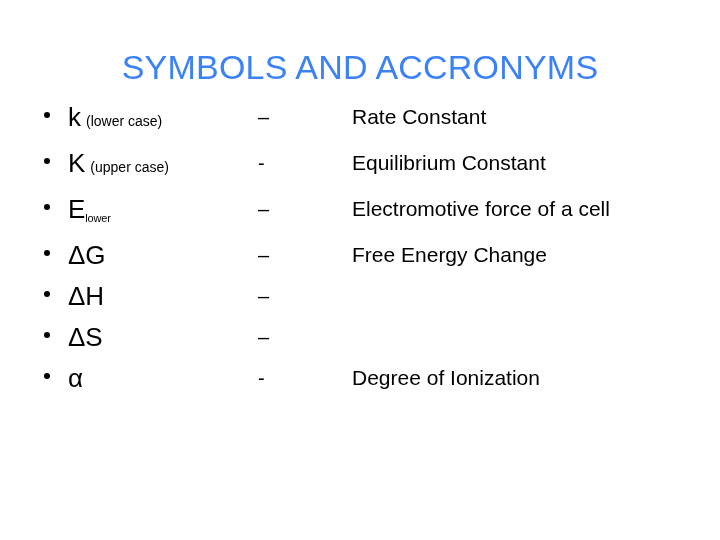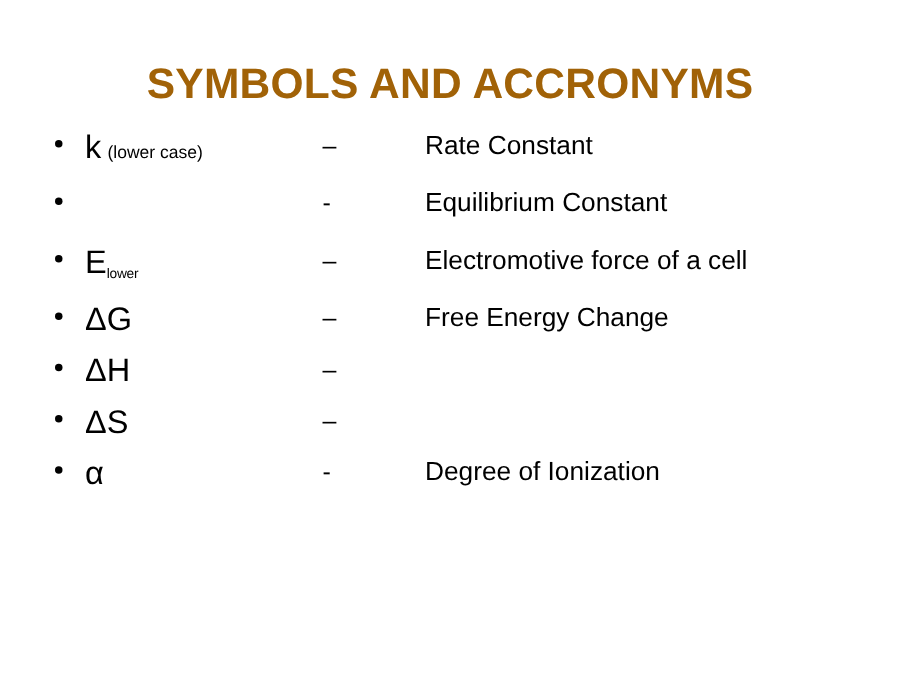--- a/index.html
+++ b/index.html
@@ -28,23 +28,23 @@
 
   
   #slide-title {
     position: absolute;
     left: 0;
     top: 46px;
     width: 720px;
     text-align: center;
     font-size: 34px;
     line-height: 42px;
-    font-weight: 700;
+    font-weight: 400;
     letter-spacing: 0.2px;
-    color: #a16207;
+    color: #3b82f6;
     white-space: nowrap;
   }
 
   
   #symbol-list {
     position: absolute;
     left: 0;
     top: 100px;
     width: 720px;
   }
@@ -101,21 +101,21 @@
     position: absolute;
     left: 258px;
     top: 0;
     font-size: 20px;
     line-height: 34px;
     white-space: nowrap;
   }
 
   .definition-cell {
     position: absolute;
-    left: 340px;
+    left: 352px;
     top: 0;
     font-size: 21px;
     line-height: 34px;
     white-space: nowrap;
   }
 </style>
 </head>
 <body>
 
 <div id="slide">
@@ -128,20 +128,23 @@
       <span class="bullet-marker"></span>
       <span class="symbol-cell">
         <span class="symbol-glyph">k</span><span class="symbol-note">(lower case)</span>
       </span>
       <span class="separator-cell">–</span>
       <span class="definition-cell">Rate Constant</span>
     </div>
 
     <div class="symbol-row wide">
       <span class="bullet-marker"></span>
+      <span class="symbol-cell">
+        <span class="symbol-glyph">K</span><span class="symbol-note">(upper case)</span>
+      </span>
       <span class="separator-cell">-</span>
       <span class="definition-cell">Equilibrium Constant</span>
     </div>
 
     <div class="symbol-row wide">
       <span class="bullet-marker"></span>
       <span class="symbol-cell">
         <span class="symbol-glyph">E</span><span class="symbol-sub">lower</span>
       </span>
       <span class="separator-cell">–</span>

